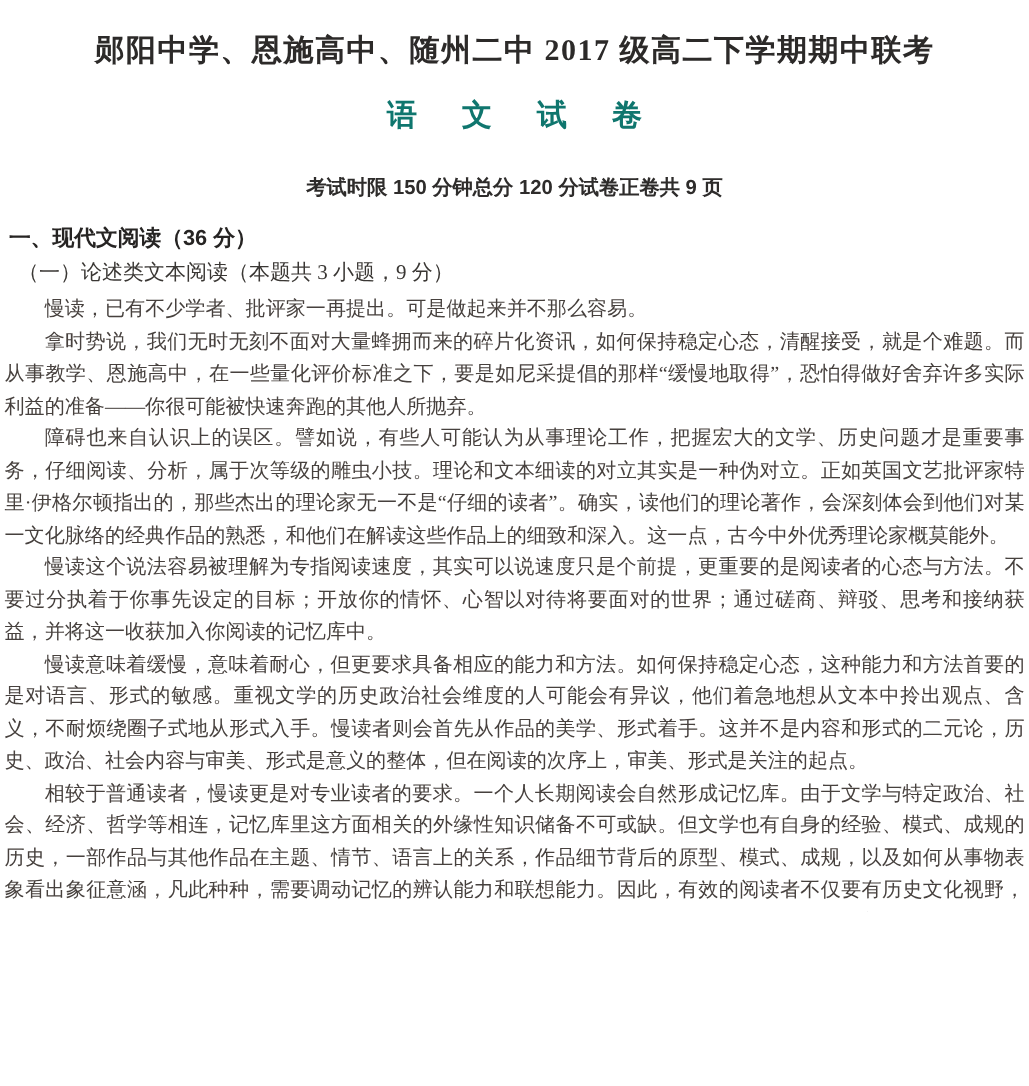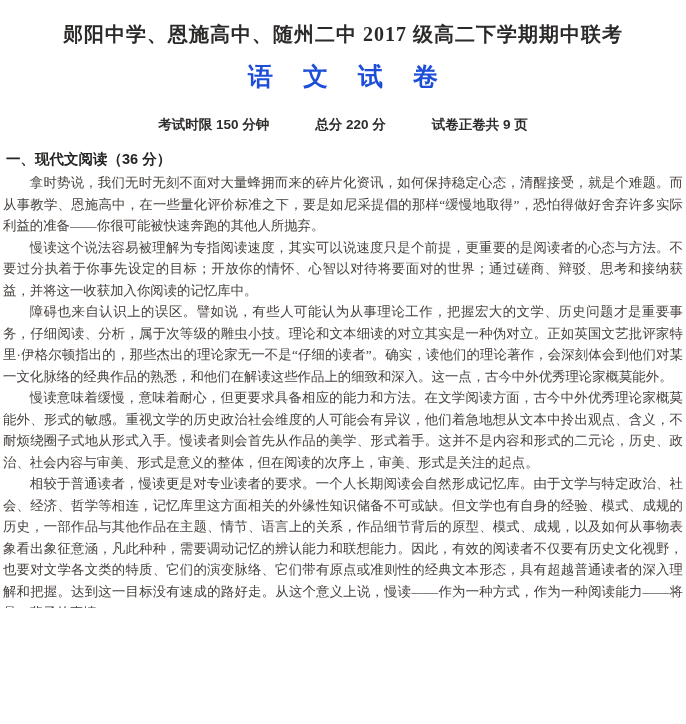--- a/index.html
+++ b/index.html
@@ -22,34 +22,33 @@
     text-align: center;
     font-size: 20px;
     line-height: 28px;
     font-weight: bold;
     color: #2c2a29;
     letter-spacing: 1px;
   }
   .title2 {
     margin-top: 12px;
     text-align: center;
-    font-size: 25px;
+    font-size: 20px;
     line-height: 34px;
     font-weight: bold;
-    color: #1d4ed8;
+    color: #0f766e;
   }
   .title2 span {
     letter-spacing: 30px;
     margin-right: -30px;
   }
   .info {
     margin-top: 22px;
     display: flex;
     justify-content: center;
-    gap: 46px;
     font-family: "Liberation Sans", "DejaVu Sans", sans-serif;
     font-size: 13.5px;
     line-height: 18px;
     font-weight: bold;
     color: #2e2c2b;
   }
   .sec {
     margin: 16px 0 0 6px;
     font-family: "Liberation Sans", "DejaVu Sans", sans-serif;
     font-size: 14.5px;
@@ -112,33 +111,35 @@
 <div class="page">
 
   <div class="title1">郧阳中学、恩施高中、随州二中 2017 级高二下学期期中联考</div>
 
   <div class="title2">
     <span>语文试卷</span>
   </div>
 
   <div class="info">
     <span>考试时限 150 分钟</span>
-    <span>总分 220 分</span>
+    <span>总分 120 分</span>
     <span>试卷正卷共 9 页</span>
   </div>
 
   <div class="sec">一、现代文阅读（36 分）</div>
 
+  <div class="sub">（一）论述类文本阅读（本题共 3 小题，9 分）</div>
 
 
   <section class="passage">
+    <p>慢读，已有不少学者、批评家一再提出。可是做起来并不那么容易。</p>
     <p>拿时势说，我们无时无刻不面对大量蜂拥而来的碎片化资讯，如何保持稳定心态，清醒接受，就是个难题。而从事教学、恩施高中，在一些量化评价标准之下，要是如尼采提倡的那样“缓慢地取得”，恐怕得做好舍弃许多实际利益的准备——你很可能被快速奔跑的其他人所抛弃。</p>
+    <p>障碍也来自认识上的误区。譬如说，有些人可能认为从事理论工作，把握宏大的文学、历史问题才是重要事务，仔细阅读、分析，属于次等级的雕虫小技。理论和文本细读的对立其实是一种伪对立。正如英国文艺批评家特里·伊格尔顿指出的，那些杰出的理论家无一不是“仔细的读者”。确实，读他们的理论著作，会深刻体会到他们对某一文化脉络的经典作品的熟悉，和他们在解读这些作品上的细致和深入。这一点，古今中外优秀理论家概莫能外。</p>
     <p>慢读这个说法容易被理解为专指阅读速度，其实可以说速度只是个前提，更重要的是阅读者的心态与方法。不要过分执着于你事先设定的目标；开放你的情怀、心智以对待将要面对的世界；通过磋商、辩驳、思考和接纳获益，并将这一收获加入你阅读的记忆库中。</p>
-    <p>障碍也来自认识上的误区。譬如说，有些人可能认为从事理论工作，把握宏大的文学、历史问题才是重要事务，仔细阅读、分析，属于次等级的雕虫小技。理论和文本细读的对立其实是一种伪对立。正如英国文艺批评家特里·伊格尔顿指出的，那些杰出的理论家无一不是“仔细的读者”。确实，读他们的理论著作，会深刻体会到他们对某一文化脉络的经典作品的熟悉，和他们在解读这些作品上的细致和深入。这一点，古今中外优秀理论家概莫能外。</p>
-    <p>慢读意味着缓慢，意味着耐心，但更要求具备相应的能力和方法。在文学阅读方面，古今中外优秀理论家概莫能外、形式的敏感。重视文学的历史政治社会维度的人可能会有异议，他们着急地想从文本中拎出观点、含义，不耐烦绕圈子式地从形式入手。慢读者则会首先从作品的美学、形式着手。这并不是内容和形式的二元论，历史、政治、社会内容与审美、形式是意义的整体，但在阅读的次序上，审美、形式是关注的起点。</p>
+    <p>慢读意味着缓慢，意味着耐心，但更要求具备相应的能力和方法。如何保持稳定心态，这种能力和方法首要的是对语言、形式的敏感。重视文学的历史政治社会维度的人可能会有异议，他们着急地想从文本中拎出观点、含义，不耐烦绕圈子式地从形式入手。慢读者则会首先从作品的美学、形式着手。这并不是内容和形式的二元论，历史、政治、社会内容与审美、形式是意义的整体，但在阅读的次序上，审美、形式是关注的起点。</p>
     <p>相较于普通读者，慢读更是对专业读者的要求。一个人长期阅读会自然形成记忆库。由于文学与特定政治、社会、经济、哲学等相连，记忆库里这方面相关的外缘性知识储备不可或缺。但文学也有自身的经验、模式、成规的历史，一部作品与其他作品在主题、情节、语言上的关系，作品细节背后的原型、模式、成规，以及如何从事物表象看出象征意涵，凡此种种，需要调动记忆的辨认能力和联想能力。因此，有效的阅读者不仅要有历史文化视野，也要对文学各文类的特质、它们的演变脉络、它们带有原点或准则性的经典文本形态，具有超越普通读者的深入理解和把握。达到这一目标没有速成的路好走。从这个意义上说，慢读——作为一种方式，作为一种阅读能力——将是一辈子的事情。</p>
     <div class="attr">（摘编自洪子诚《谈谈慢读传统》，《人民日报》2019 年 1 月 16 日）</div>
   </section>
 
   <div class="wm-cn">育星教育网</div>
 
   <div class="wm-url">www.ht88.com</div>
 
 </div>
 

